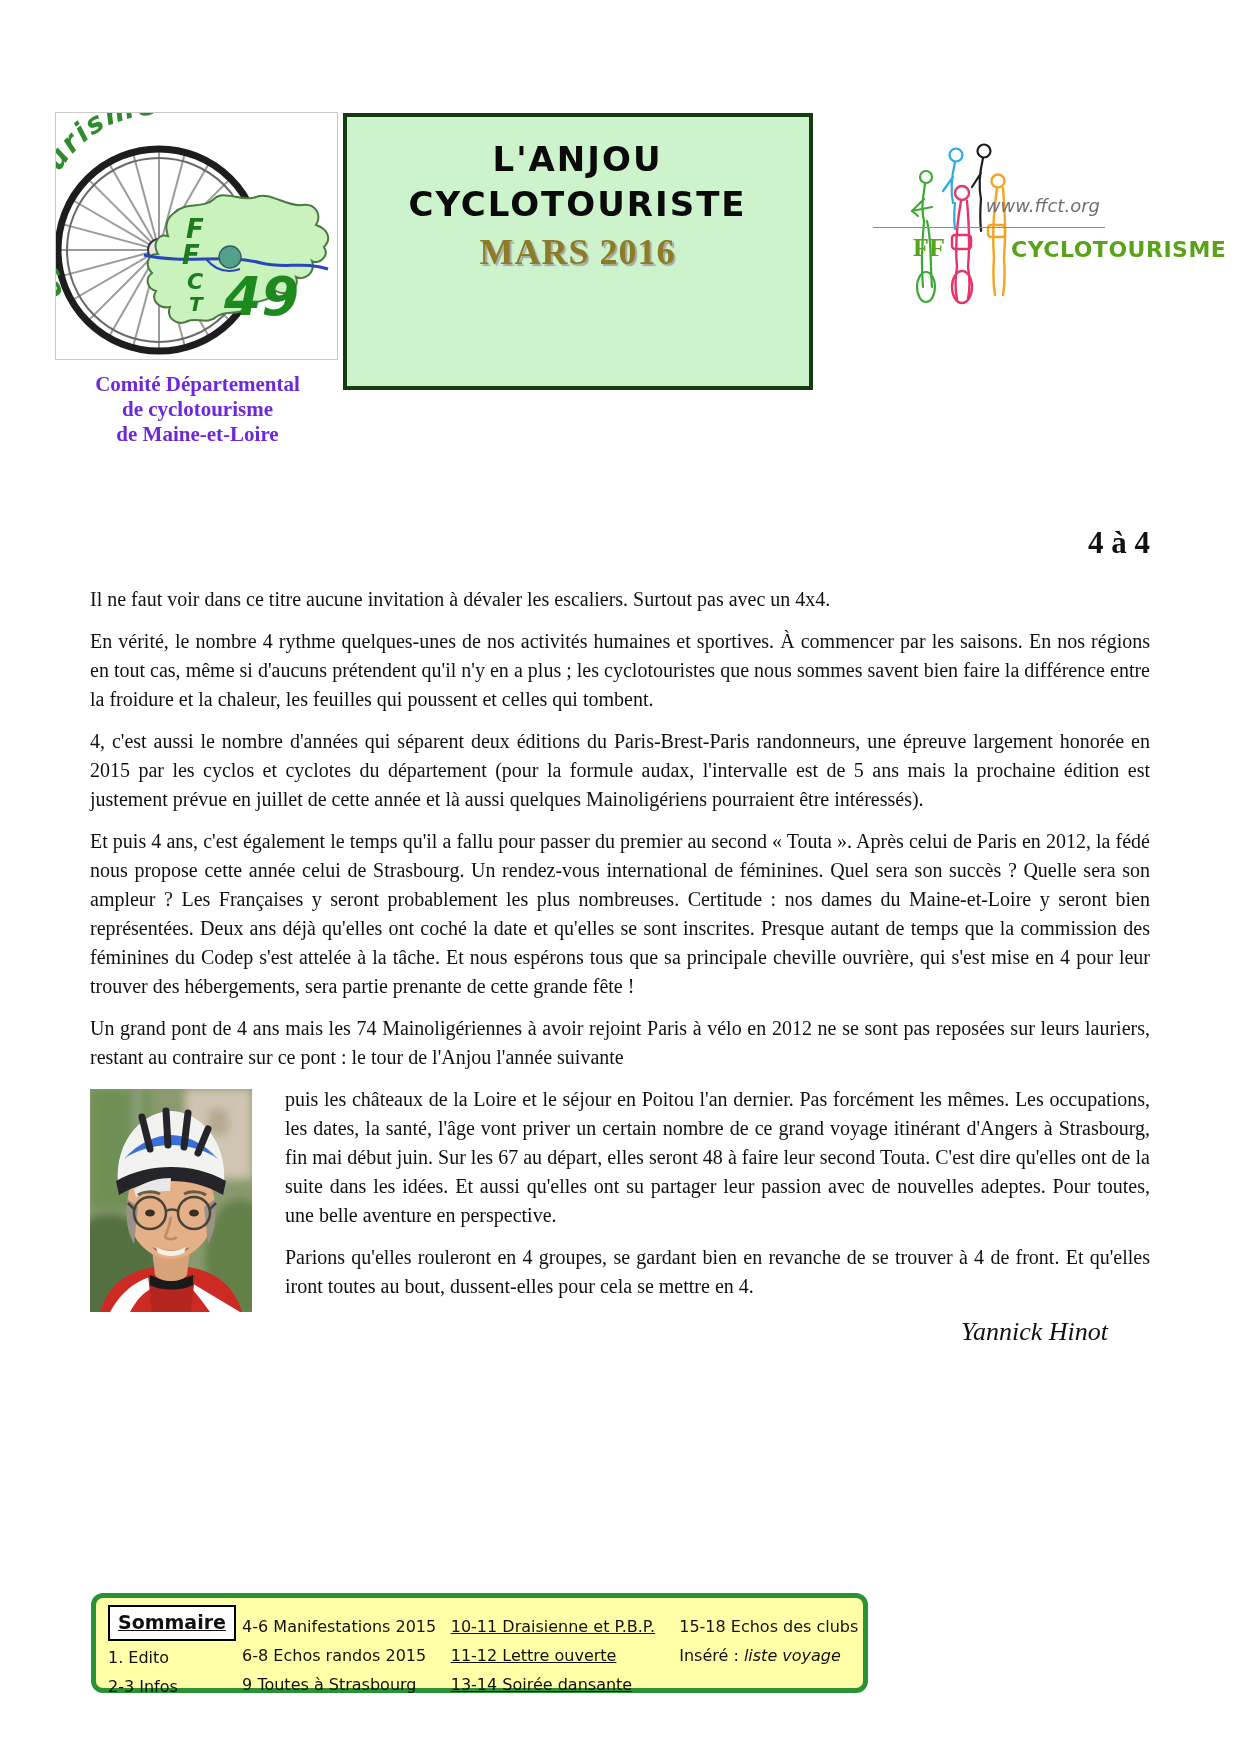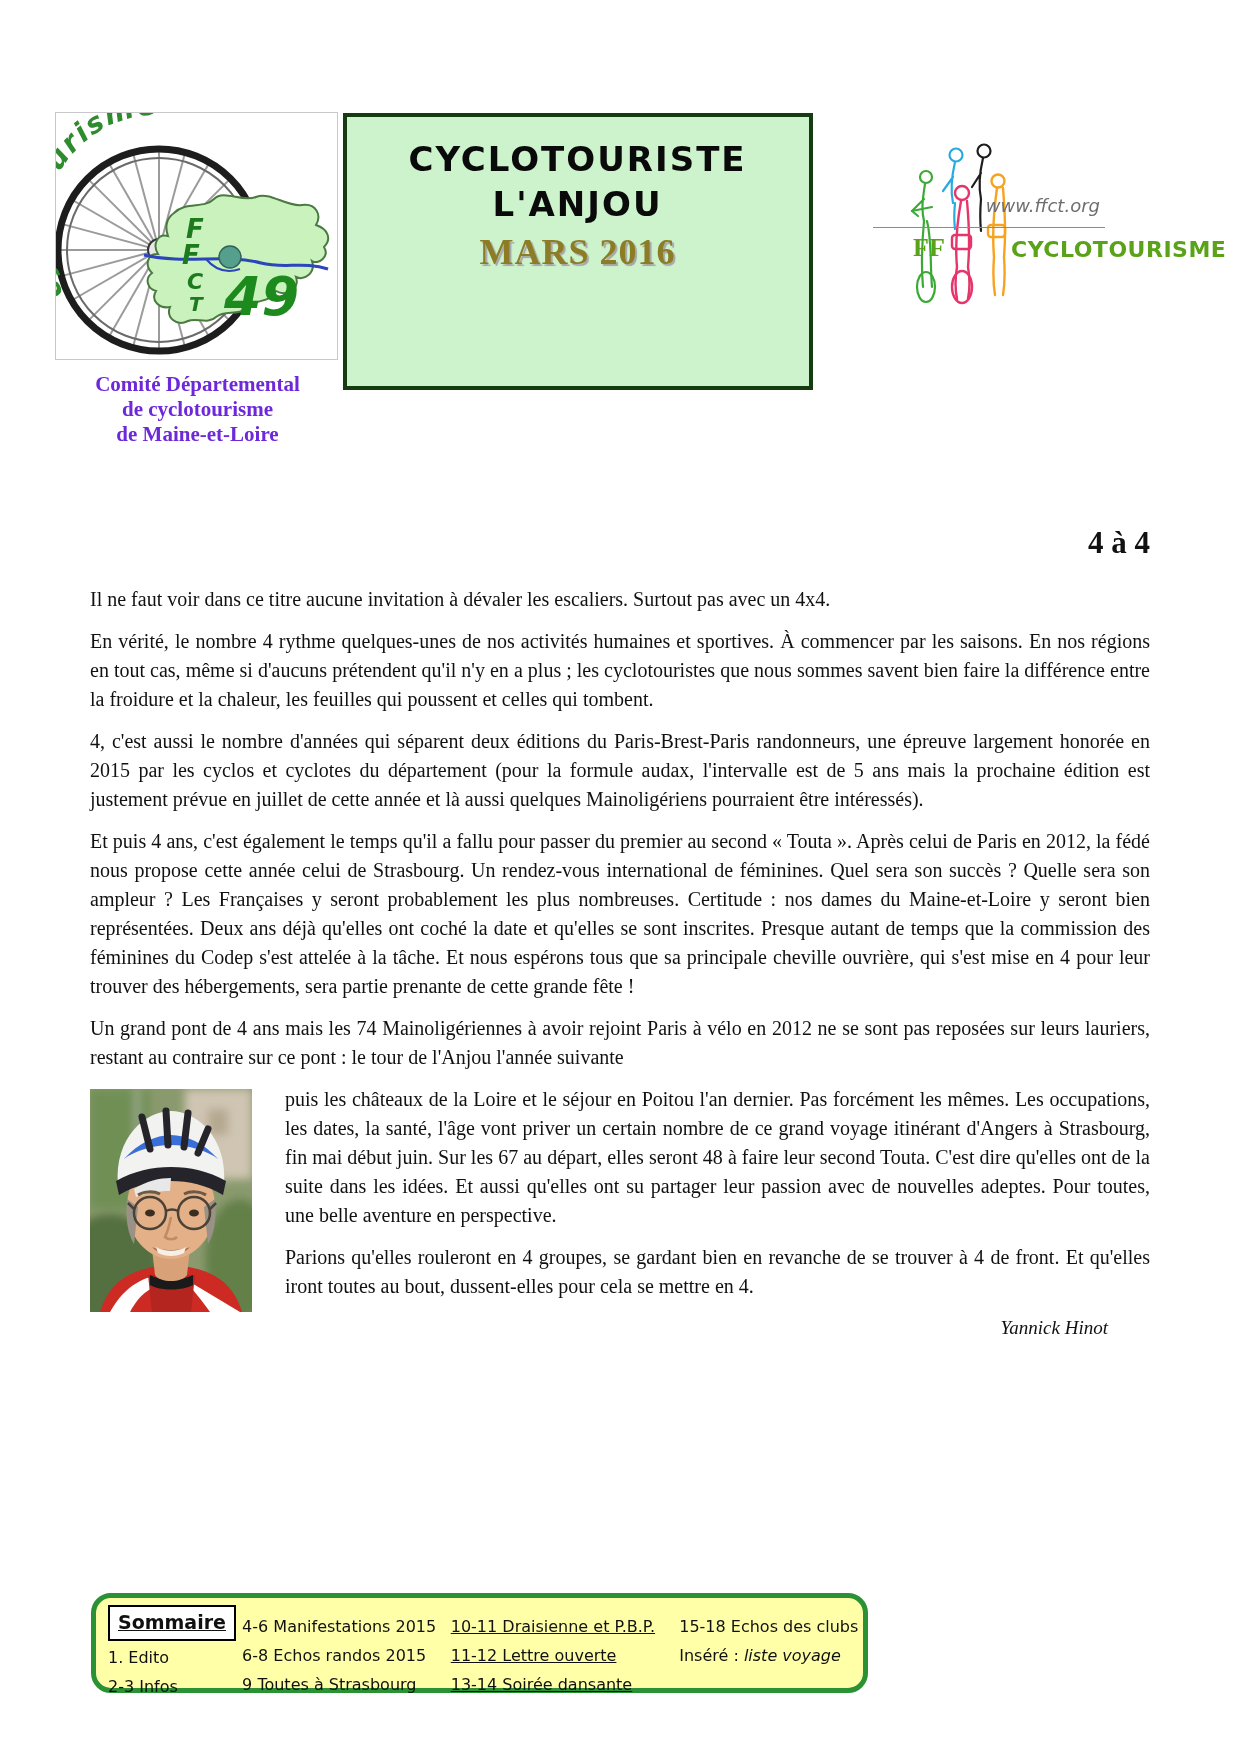--- a/index.html
+++ b/index.html
@@ -113,31 +113,31 @@
     width: 162px; height: 223px;
     margin: 4px 33px 4px 0;
     overflow: hidden;
   }
   .photo svg { display: block; }
   .signature {
     clear: both;
     text-align: right;
     padding-right: 42px;
     font-style: italic;
-    font-size: 19px;
+    font-size: 26px;
     margin-top: 16px;
   }
 
   
   .sommaire {
     position: absolute; left: 91px; top: 1593px;
     width: 777px; height: 100px;
     background: #ffffa8;
     border: 5px solid #2a9235;
-    border-radius: 20px;
+    border-radius: 12px;
     display: flex;
     padding: 7px 0 0 12px;
     font-family: "DejaVu Sans", sans-serif;
     font-size: 16px;
     color: #111;
     white-space: nowrap;
   }
   .som-col { line-height: 29px; }
   .som-col1 { width: 135px; }
   .som-col2 { width: 210px; }
@@ -211,22 +211,22 @@
       </div>
       <div class="cd-caption">
         <div>Comité Départemental</div>
         <div>de cyclotourisme</div>
         <div>de Maine-et-Loire</div>
       </div>
     </div>
 
     <div class="green-box">
       <div class="journal-title">
+        <div>L'ANJOU</div>
         <div>CYCLOTOURISTE</div>
-        <div>L'ANJOU</div>
       </div>
       <div class="issue-date">MARS 2016</div>
     </div>
 
     <div class="ffct-logo">
       <svg class="ffct-cyclists" width="115" height="168" viewBox="0 0 115 168" fill="none" stroke-linecap="round" stroke-linejoin="round">
 
         <g stroke="#3aaa35" stroke-width="2.2">
           <circle cx="16" cy="40" r="6"></circle>
           <path d="M15 47 C13 60 11 72 14 84 M14 62 L2 74 L8 79 M14 84 C12 106 11 128 13 150 M17 84 C22 104 20 128 22 150"></path>

